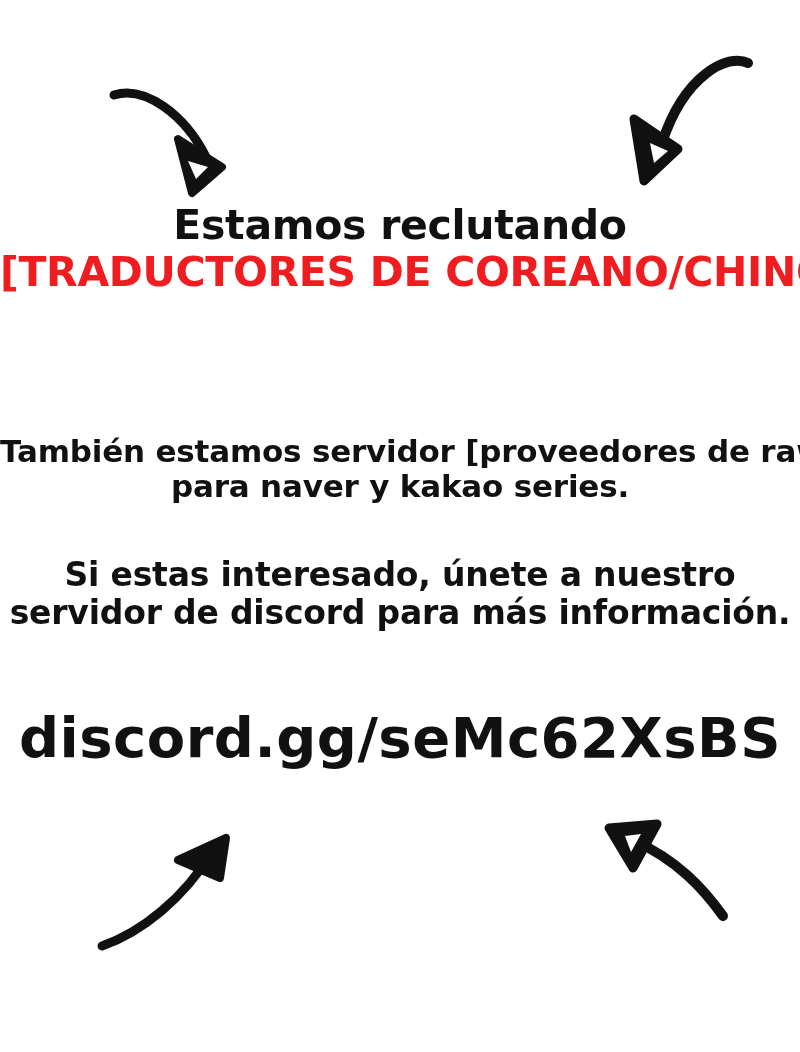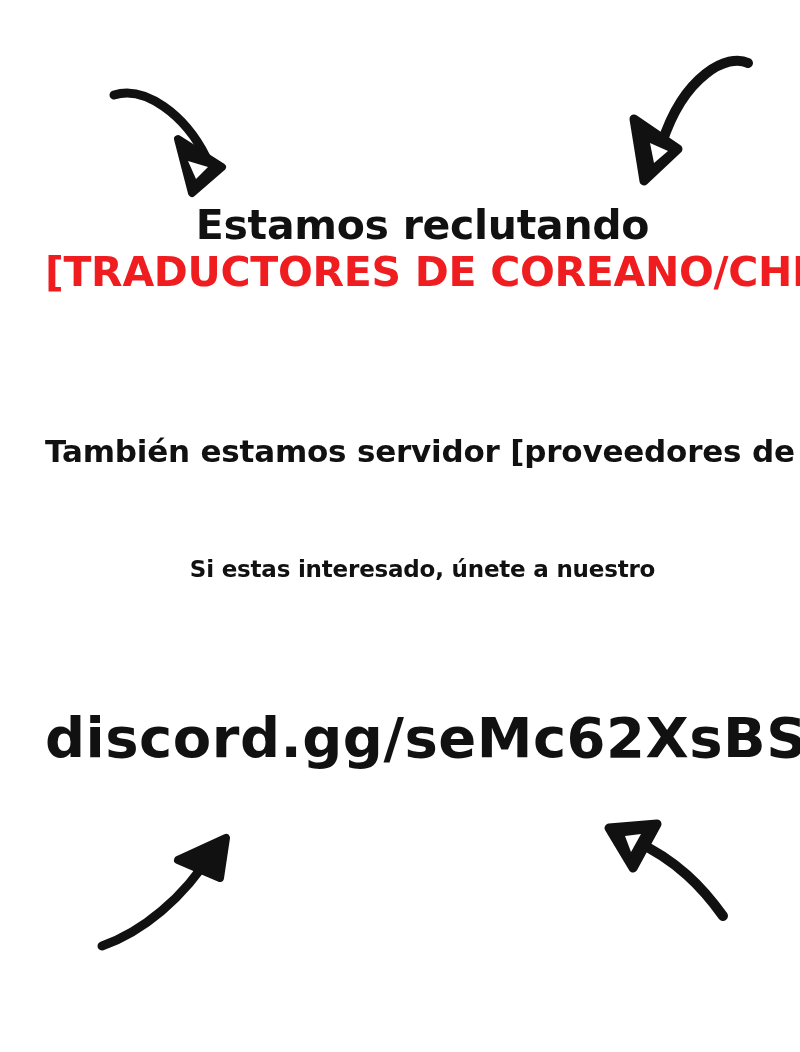--- a/index.html
+++ b/index.html
@@ -45,21 +45,20 @@
 
   .block {
     width: 100%;
     text-align: center;
     line-height: 1.14;
   }
 
   .line {
     display: block;
     white-space: nowrap;
-    margin-left: 45px;
   }
 
   .b1 {
     position: absolute;
     top: 202px;
     font-size: 41px;
     font-weight: 700;
     letter-spacing: -0.3px;
   }
   .b1 .l2 {
@@ -74,21 +73,21 @@
     position: absolute;
     top: 434px;
     font-size: 31px;
     font-weight: 700;
     letter-spacing: -0.2px;
   }
 
   .b3 {
     position: absolute;
     top: 556px;
-    font-size: 23px;
+    font-size: 33px;
     font-weight: 700;
     letter-spacing: -0.2px;
   }
 
   .b4 {
     position: absolute;
     top: 706px;
     font-size: 56px;
     font-weight: 700;
     letter-spacing: 0.5px;
@@ -136,24 +135,26 @@
 
   <div class="content">
 
     <div class="block b1">
       <span class="line">Estamos reclutando</span>
       <span class="line l2"><span class="red">[</span><span class="red">TRADUCTORES DE COREANO/CHINO</span></span>
     </div>
 
     <div class="block b2">
       <span class="line"><span>También estamos servidor </span><span class="strong">[proveedores de raw]</span></span>
+      <span class="line">para naver y kakao series.</span>
     </div>
 
     <div class="block b3">
       <span class="line">Si estas interesado, únete a nuestro</span>
+      <span class="line"><span>servidor de </span><span class="strong">discord</span><span> para más información.</span></span>
     </div>
 
     <div class="block b4">
       <span class="line">discord.gg/seMc62XsBS</span>
     </div>
 
   </div>
 </div>
 
 </body></html>

